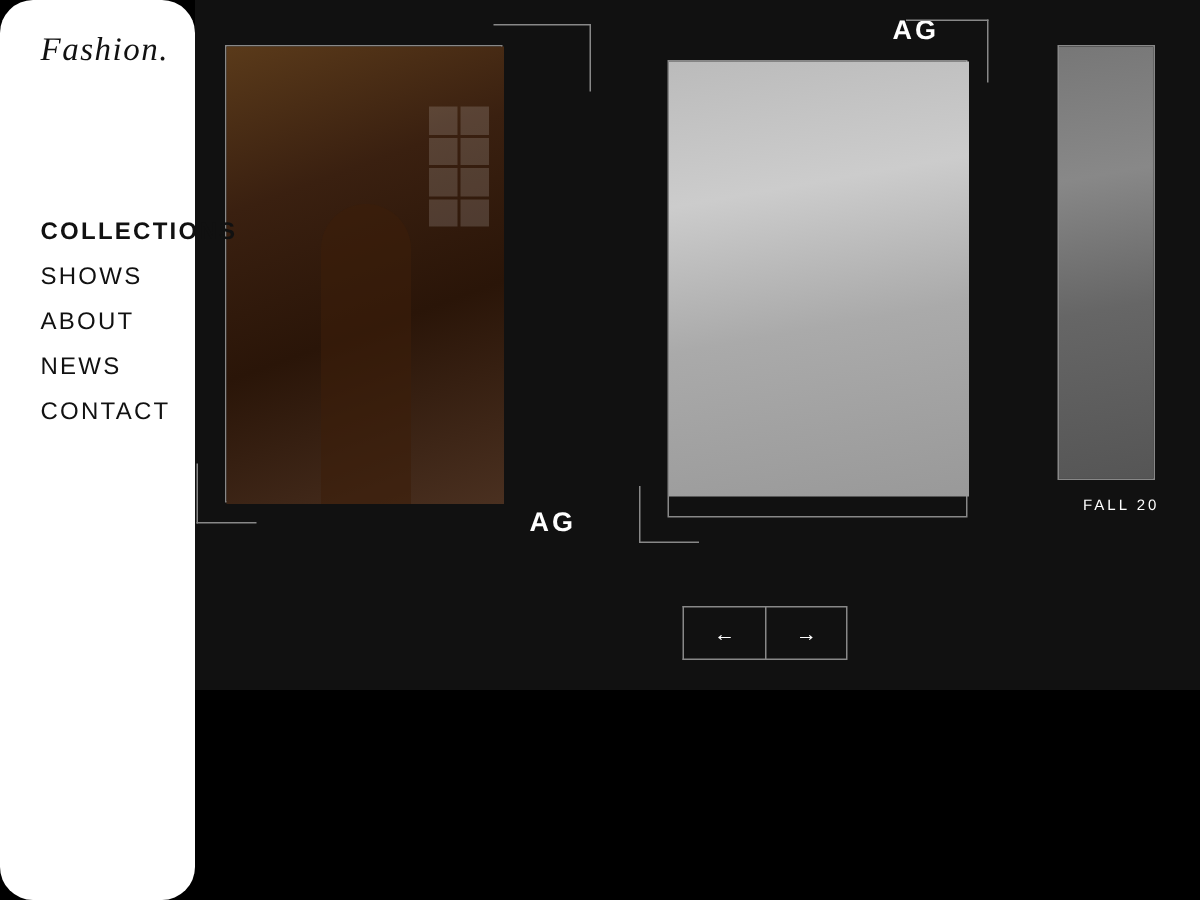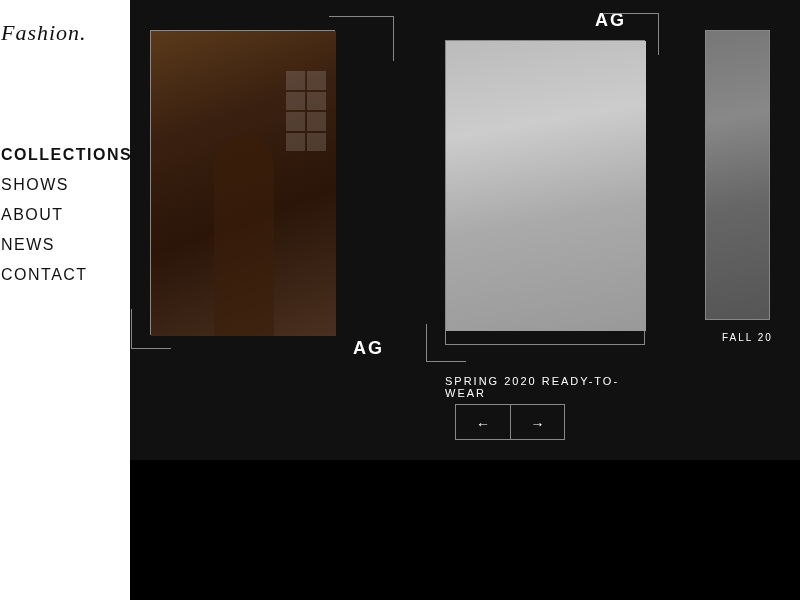--- a/index.html
+++ b/index.html
@@ -12,22 +12,23 @@
       background: #000;
     }
 
     
     .sidebar {
       width: 130px;
       min-width: 130px;
       background: #fff;
       display: flex;
       flex-direction: column;
-      padding: 20px 1px;
+      padding: 20px 27px;
       z-index: 10;
+      border-radius: 22px;
     }
     .logo {
       font-family: 'Georgia', serif;
       font-style: italic;
       font-size: 22px;
       color: #111;
       margin-bottom: 100px;
       letter-spacing: 1px;
     }
     .nav-item {
@@ -310,21 +311,20 @@
 
         <div class="ag-label" style="position:absolute;top:-30px;left:150px;font-size:18px;font-weight:700;color:#fff;letter-spacing:2px;">AG</div>
         <div class="card-frame frame-corner-tr2" style="position:absolute;top:-30px;right:-15px;border:none;"></div>
         <div class="card-frame" style="position:relative;">
 
           <div style="position:absolute;top:-28px;right:-15px;width:55px;height:42px;border-top:1px solid #888;border-right:1px solid #888;"></div>
           <div class="card-image person-2" style="width:200px;height:290px;background:linear-gradient(170deg,#bbb 0%,#ccc 30%,#aaa 60%,#999 100%);"></div>
 
           <div style="position:absolute;bottom:-18px;left:-20px;width:40px;height:38px;border-bottom:1px solid #888;border-left:1px solid #888;"></div>
         </div>
-        <div class="card-title" style="margin-top:30px;max-width:180px;">SPRING 2020 READY-TO-WEAR</div>
       </div>
     </div>
 
     <div class="card card-3" style="margin-top:20px;margin-left:30px;">
       <div class="card-frame" style="width:65px;height:290px;overflow:hidden;border:1px solid #888;">
         <div class="card-image person-3" style="width:65px;height:290px;background:linear-gradient(170deg,#777 0%,#888 30%,#666 60%,#555 100%);"></div>
       </div>
       <div class="card-title">FALL 20</div>
     </div>
 

